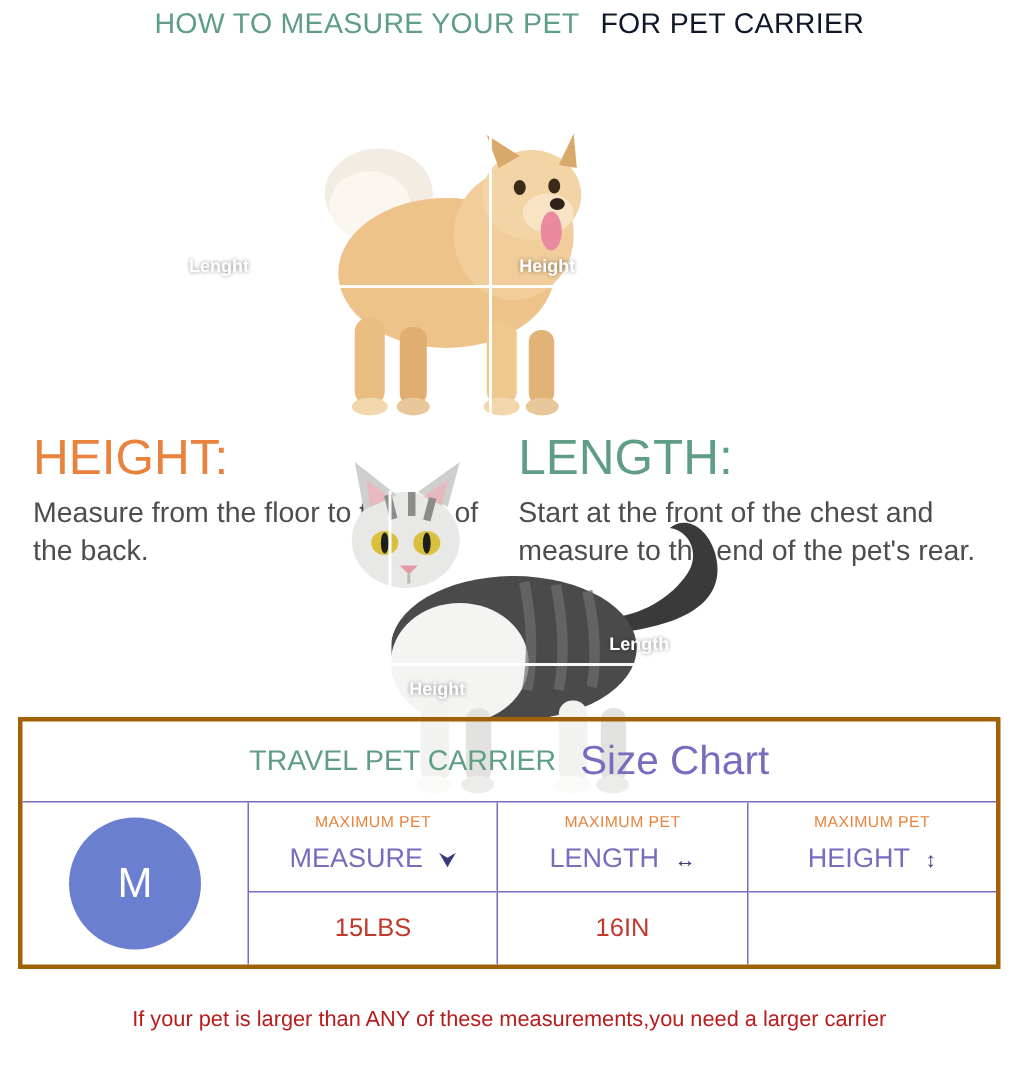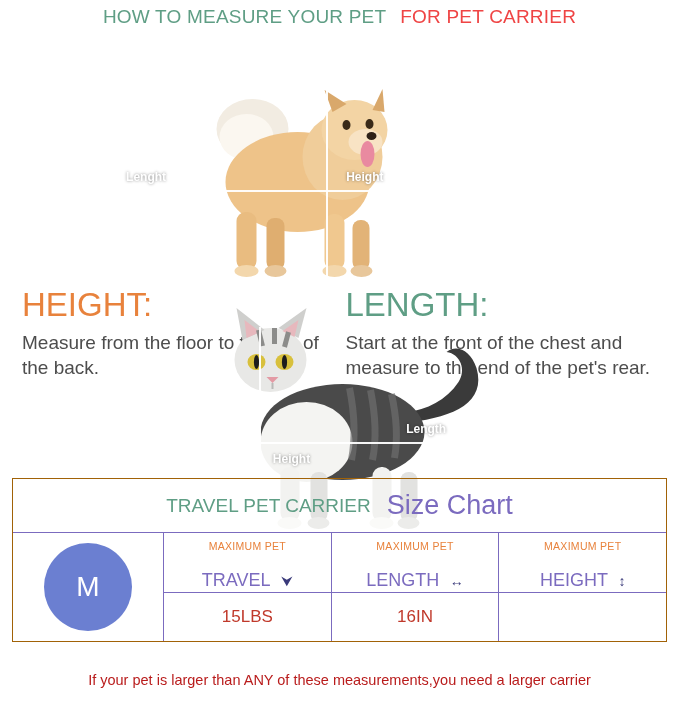--- a/index.html
+++ b/index.html
@@ -21,21 +21,21 @@
   .header {
     display: flex;
     justify-content: center;
     align-items: flex-start;
     gap: 14px;
     padding: 6px 0 4px 0;
     font-size: 19px;
     letter-spacing: 0.2px;
   }
   .header .part1 { color: #5f9e85; }
-  .header .part2 { color: #ef4444; }
+  .header .part2 { color: #0f172a; }
 
   
   .pets {
     display: flex;
     width: 100%;
     height: 250px;
     padding: 0 6px;
     flex-direction: column;
   }
   .pet-panel {
@@ -87,21 +87,21 @@
     color: #4d4d4d;
     margin: 0;
   }
 
   
   .chart {
     position: absolute;
     left: 12px;
     right: 12px;
     top: 478px;
-    border: 1px solid #a16207;
+    border: 3px solid #a16207;
   }
   .chart-title {
     display: flex;
     justify-content: center;
     align-items: baseline;
     gap: 16px;
     height: 54px;
     border-bottom: 1px solid #7b6bbf;
   }
   .chart-title .t1 {
@@ -143,21 +143,21 @@
     height: 60px;
     border-bottom: 1px solid #7b6bbf;
     text-align: center;
     padding-top: 7px;
   }
   .spec-head .small {
     color: #e8823c;
     font-size: 10.5px;
     letter-spacing: 0.3px;
     display: block;
-    margin-bottom: 18px;
+    margin-bottom: 8px;
   }
   .spec-head .big {
     color: #7b6bbf;
     font-size: 18px;
     display: inline-block;
   }
   .spec-head .arrow {
     color: #3a3a7a;
     font-size: 14px;
     margin-left: 6px;
@@ -303,21 +303,21 @@
   </div>
   <div class="chart-body">
     <div class="size-cell">
       <div class="size-circle">M</div>
     </div>
     <div class="spec-cols">
 
       <div class="spec-col">
         <div class="spec-head">
           <span class="small">MAXIMUM PET</span>
-          <span class="big">TRAVEL</span>
+          <span class="big">MEASURE</span>
           <span class="arrow">⮟</span>
         </div>
         <div class="spec-val">15LBS</div>
       </div>
 
       <div class="spec-col">
         <div class="spec-head">
           <span class="small">MAXIMUM PET</span>
           <span class="big">LENGTH</span>
           <span class="arrow">↔</span>

